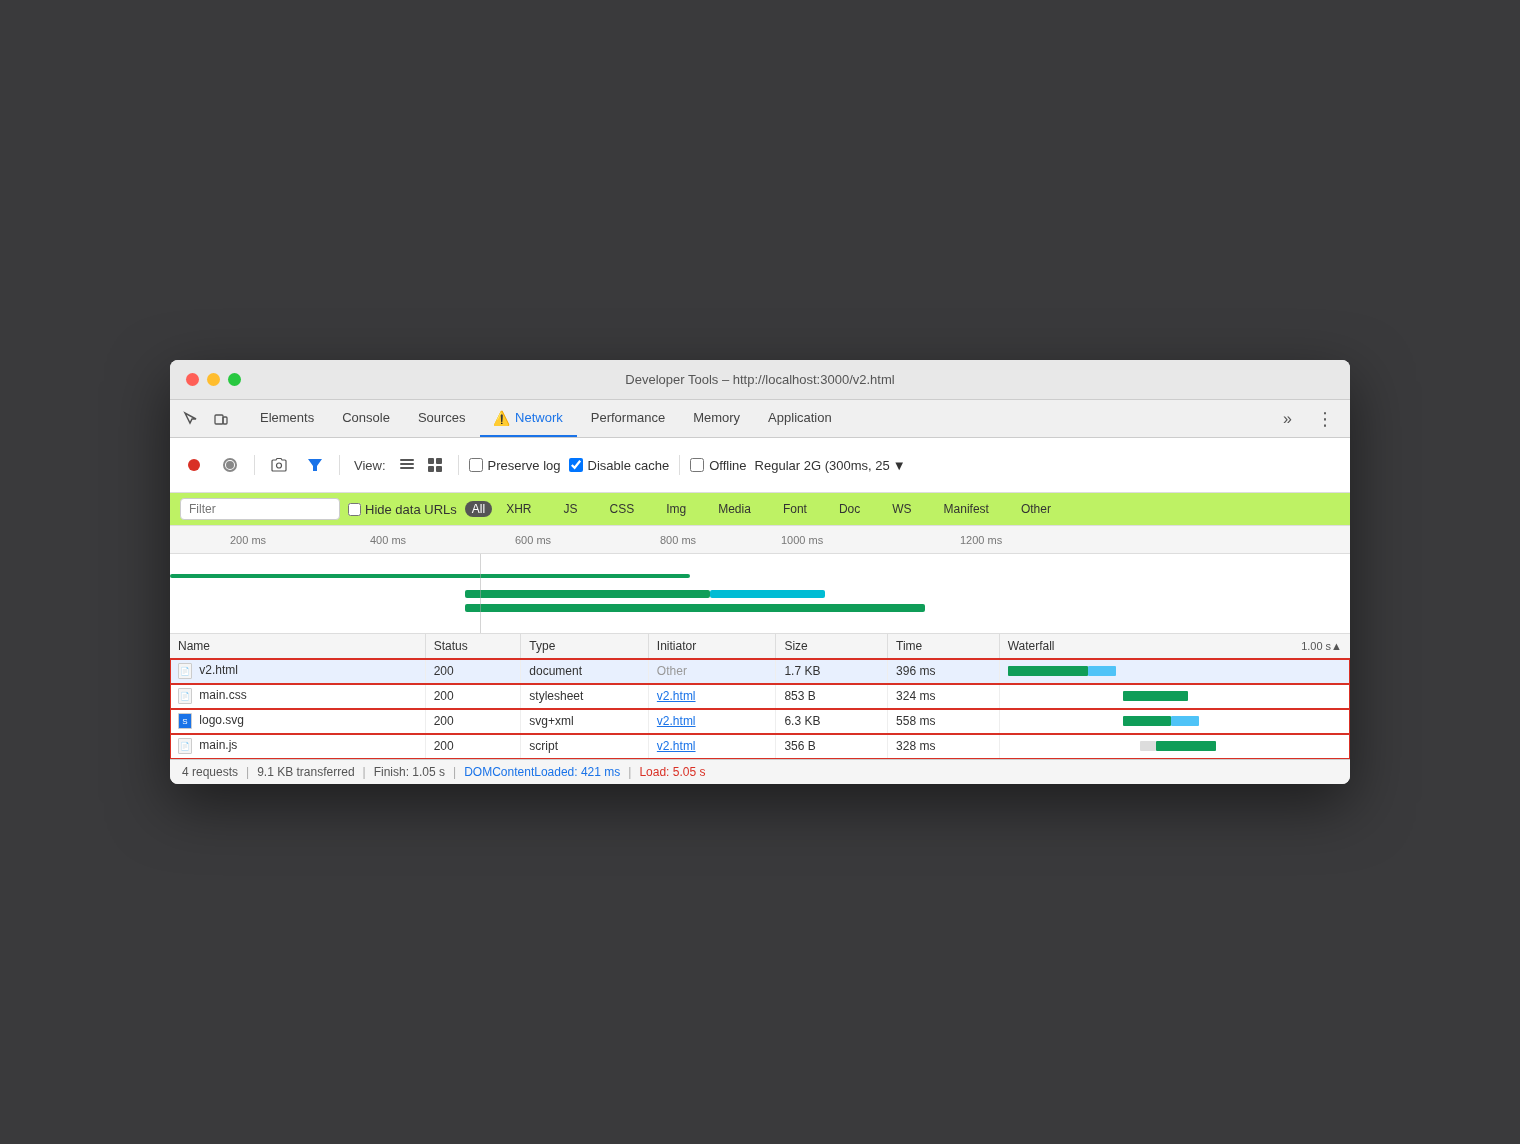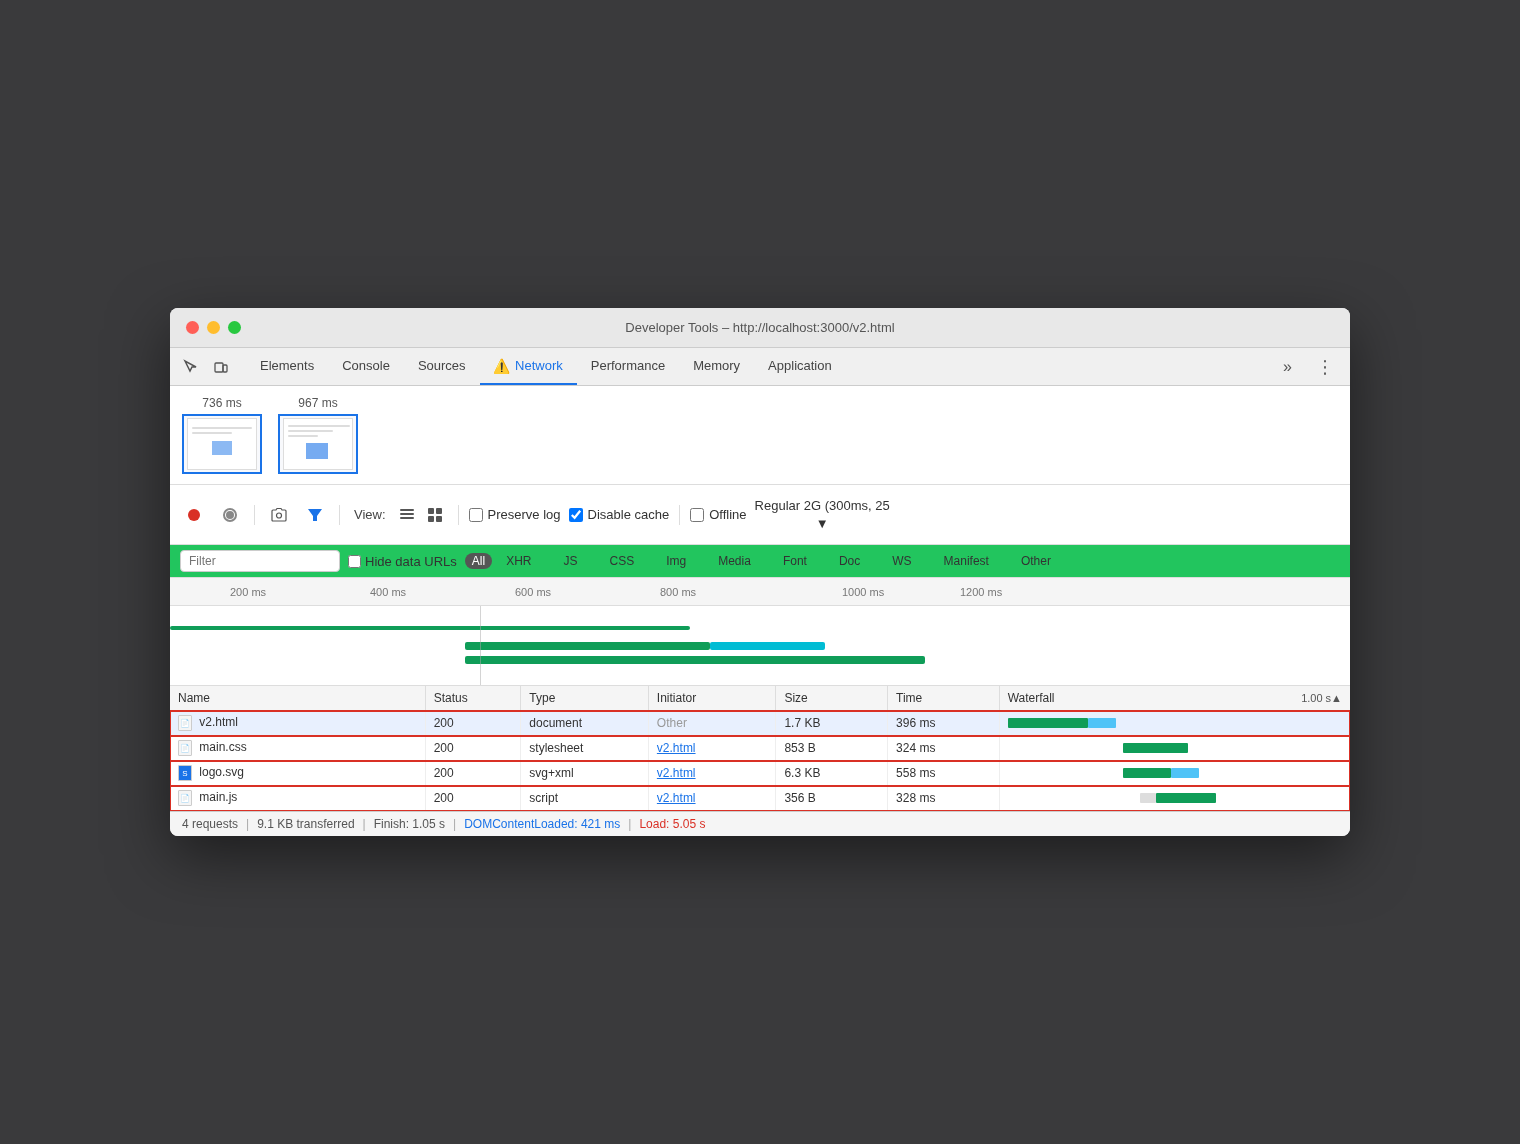--- a/index.html
+++ b/index.html
@@ -210,24 +210,23 @@
       width: 14px;
       height: 14px;
     }
     .network-throttle {
       font-size: 13px;
       color: #333;
       cursor: pointer;
       display: flex;
       align-items: center;
       gap: 3px;
-      flex-direction: column;
     }
     .filter-bar {
-      background: #22c55e;
+      background: #bef264;
       border-bottom: 1px solid #ddd;
       padding: 5px 10px;
       display: flex;
       align-items: center;
       gap: 8px;
       flex-wrap: wrap;
     }
     .filter-input-wrap {
       display: flex;
       align-items: center;
@@ -448,43 +447,20 @@
         <span>Memory</span>
       </div>
       <div class="tab">
         <span>Application</span>
       </div>
     </div>
     <div class="tabs-more">»</div>
     <div class="tabs-menu-btn">⋮</div>
   </div>
 
-  <div class="filmstrip-area">
-    <div class="filmstrip-item">
-      <span class="filmstrip-time">736 ms</span>
-      <div class="filmstrip-thumb">
-        <div class="filmstrip-thumb-inner">
-          <div class="thumb-line" style="left:4px;top:8px;width:60px;height:2px;"></div>
-          <div class="thumb-line" style="left:4px;top:13px;width:40px;height:2px;"></div>
-          <div class="thumb-rect" style="left:24px;top:22px;width:20px;height:14px;opacity:0.5;"></div>
-        </div>
-      </div>
-    </div>
-    <div class="filmstrip-item">
-      <span class="filmstrip-time">967 ms</span>
-      <div class="filmstrip-thumb">
-        <div class="filmstrip-thumb-inner">
-          <div class="thumb-line" style="left:4px;top:6px;width:62px;height:2px;"></div>
-          <div class="thumb-line" style="left:4px;top:11px;width:45px;height:2px;"></div>
-          <div class="thumb-line" style="left:4px;top:16px;width:30px;height:2px;"></div>
-          <div class="thumb-rect" style="left:22px;top:24px;width:22px;height:16px;opacity:0.6;"></div>
-        </div>
-      </div>
-    </div>
-  </div>
 
   <div class="toolbar">
     <div class="toolbar-btn active">
       <div style="width:12px;height:12px;border-radius:50%;background:#d93025;"></div>
     </div>
     <div class="toolbar-btn">
       <div style="width:14px;height:14px;border-radius:50%;border:2px solid #888;display:flex;align-items:center;justify-content:center;">
         <div style="width:8px;height:8px;background:#888;border-radius:50%;"></div>
       </div>
     </div>
@@ -560,21 +536,21 @@
       <span class="filter-type">Manifest</span>
       <span class="filter-type">Other</span>
     </div>
   </div>
 
   <div class="timeline-header">
     <span class="timeline-label" style="left: 60px;">200 ms</span>
     <span class="timeline-label" style="left: 200px;">400 ms</span>
     <span class="timeline-label" style="left: 345px;">600 ms</span>
     <span class="timeline-label" style="left: 490px;">800 ms</span>
-    <span class="timeline-label" style="left: 672px;">1000 ms</span>
+    <span class="timeline-label" style="left: 611px;">1000 ms</span>
     <span class="timeline-label" style="left: 790px;">1200 ms</span>
   </div>
 
   <div class="timeline-area">
 
     <div class="timeline-bar bar-green" style="left: 0; top: 20px; width: 520px; height: 4px;"></div>
 
     <div class="timeline-bar bar-green" style="left: 295px; top: 36px; width: 245px; height: 8px;"></div>
     <div class="timeline-bar bar-cyan" style="left: 540px; top: 36px; width: 115px; height: 8px;"></div>
     <div class="timeline-bar bar-green" style="left: 295px; top: 50px; width: 460px; height: 8px;"></div>

